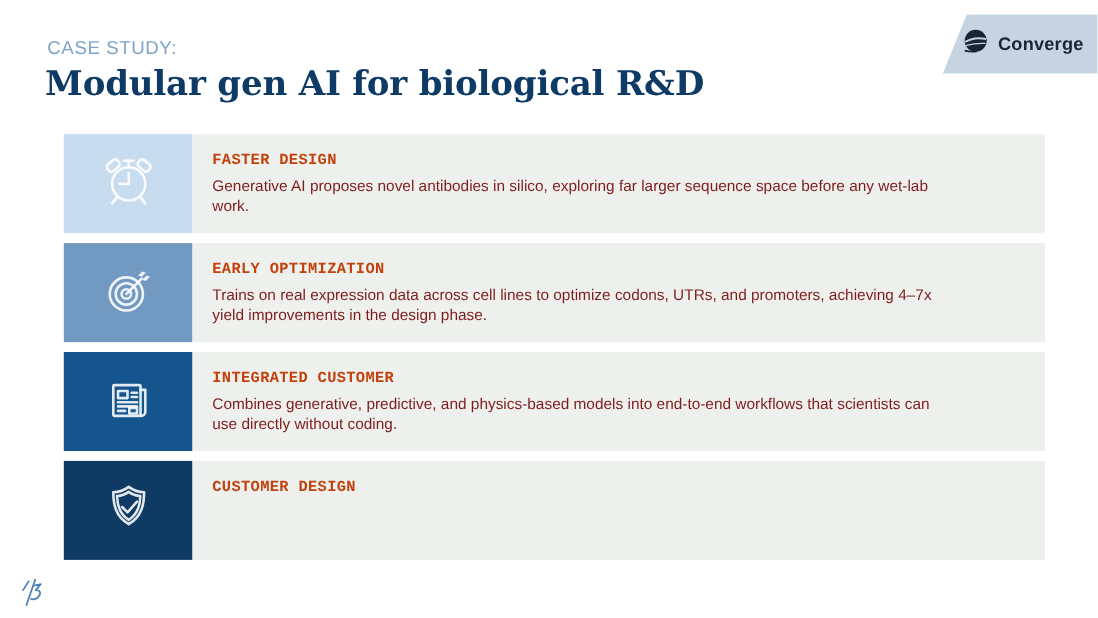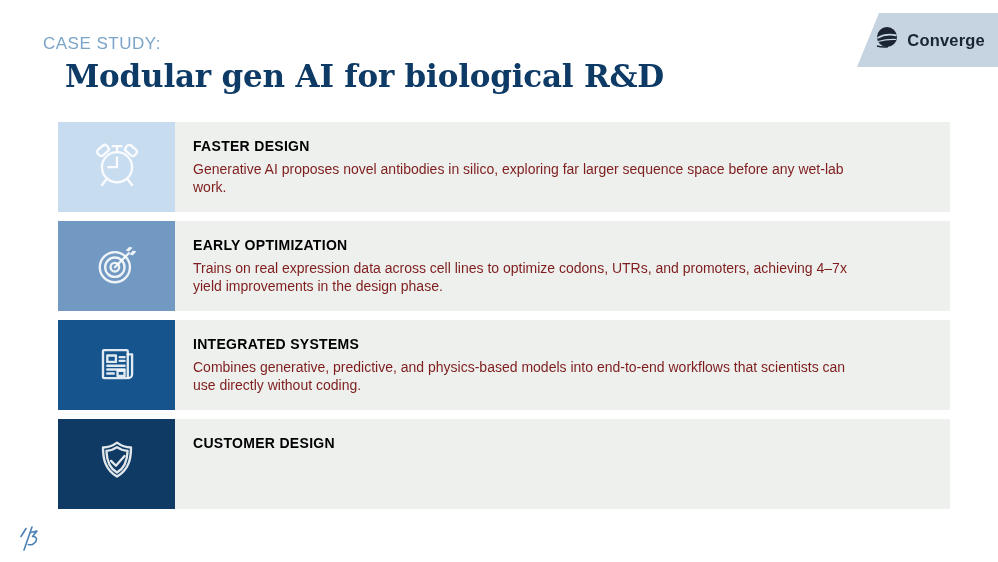--- a/index.html
+++ b/index.html
@@ -11,21 +11,20 @@
   .eyebrow{
     position:absolute;left:43px;top:34px;
     font-size:17px;font-weight:normal;letter-spacing:.5px;
     color:#7ca4c9;
   }
   .title{
     position:absolute;left:41px;top:58px;
     font-family:"DejaVu Serif","Liberation Serif",serif;
     font-size:31px;font-weight:bold;color:#0e3a66;
     letter-spacing:-.2px;
-    margin-left:24px;
   }
   .banner{
     position:absolute;top:13px;right:0;width:141px;height:54px;
     background:#c6d3e1;
     clip-path:polygon(22px 0,100% 0,100% 100%,0 100%);
     display:flex;align-items:center;justify-content:flex-end;
     padding-right:13px;box-sizing:border-box;gap:7px;
   }
   .brand-name{font-size:16.5px;font-weight:bold;color:#1a2433;letter-spacing:.2px;}
   .rows{
@@ -39,22 +38,22 @@
   }
   .bg0{background:#c8dcf0;}
   .bg1{background:#7299c1;}
   .bg2{background:#15548c;}
   .bg3{background:#0e3a63;}
   .row-text{
     flex:1;background:#edf0ed;
     padding:13px 20px 0 18px;box-sizing:border-box;
   }
   .row-heading{
-    font-size:14px;font-weight:bold;color:#000000;
-    letter-spacing:.3px;margin:3px 0 7px 0;
+    font-size:14px;font-weight:bold;color:#c2410c;
+    letter-spacing:.3px;margin:3px 0 7px 0;font-family:Liberation Mono, monospace;
   }
   .row-body{
     font-size:14px;color:#7f1d1d;line-height:1.28;
     max-width:655px;
   }
   .footer-mark{position:absolute;left:16px;top:524px;}
   .ic{stroke:#ffffff;stroke-opacity:.88;fill:none;stroke-width:2.2;stroke-linecap:round;stroke-linejoin:round;}
 </style>
 </head>
 <body>
@@ -132,21 +131,21 @@
             <line x1="28.5" y1="24" x2="33" y2="24"></line>
             <line x1="17" y1="28.5" x2="33" y2="28.5"></line>
             <line x1="17" y1="32" x2="33" y2="32"></line>
             <line x1="17" y1="35.8" x2="23" y2="35.8"></line>
             <rect x="26.5" y="33.2" width="6.5" height="4.8"></rect>
           </g>
         </svg>
       </span>
     </div>
     <div class="row-text">
-      <div class="row-heading">INTEGRATED SYSTEMS</div>
+      <div class="row-heading">INTEGRATED CUSTOMER</div>
       <div class="row-body">Combines generative, predictive, and physics-based models into end-to-end workflows that scientists can use directly without coding.</div>
     </div>
   </div>
 
   <div class="row">
     <div class="icon-box bg3">
       <span>
         <svg width="56" height="56" viewBox="0 0 52 52">
           <g class="ic" stroke-width="2">
             <path d="M26 8 C30 11 35 12.5 39 12.5 C39 23 37 33 26 39.5 C15 33 13 23 13 12.5 C17 12.5 22 11 26 8 Z"></path>

